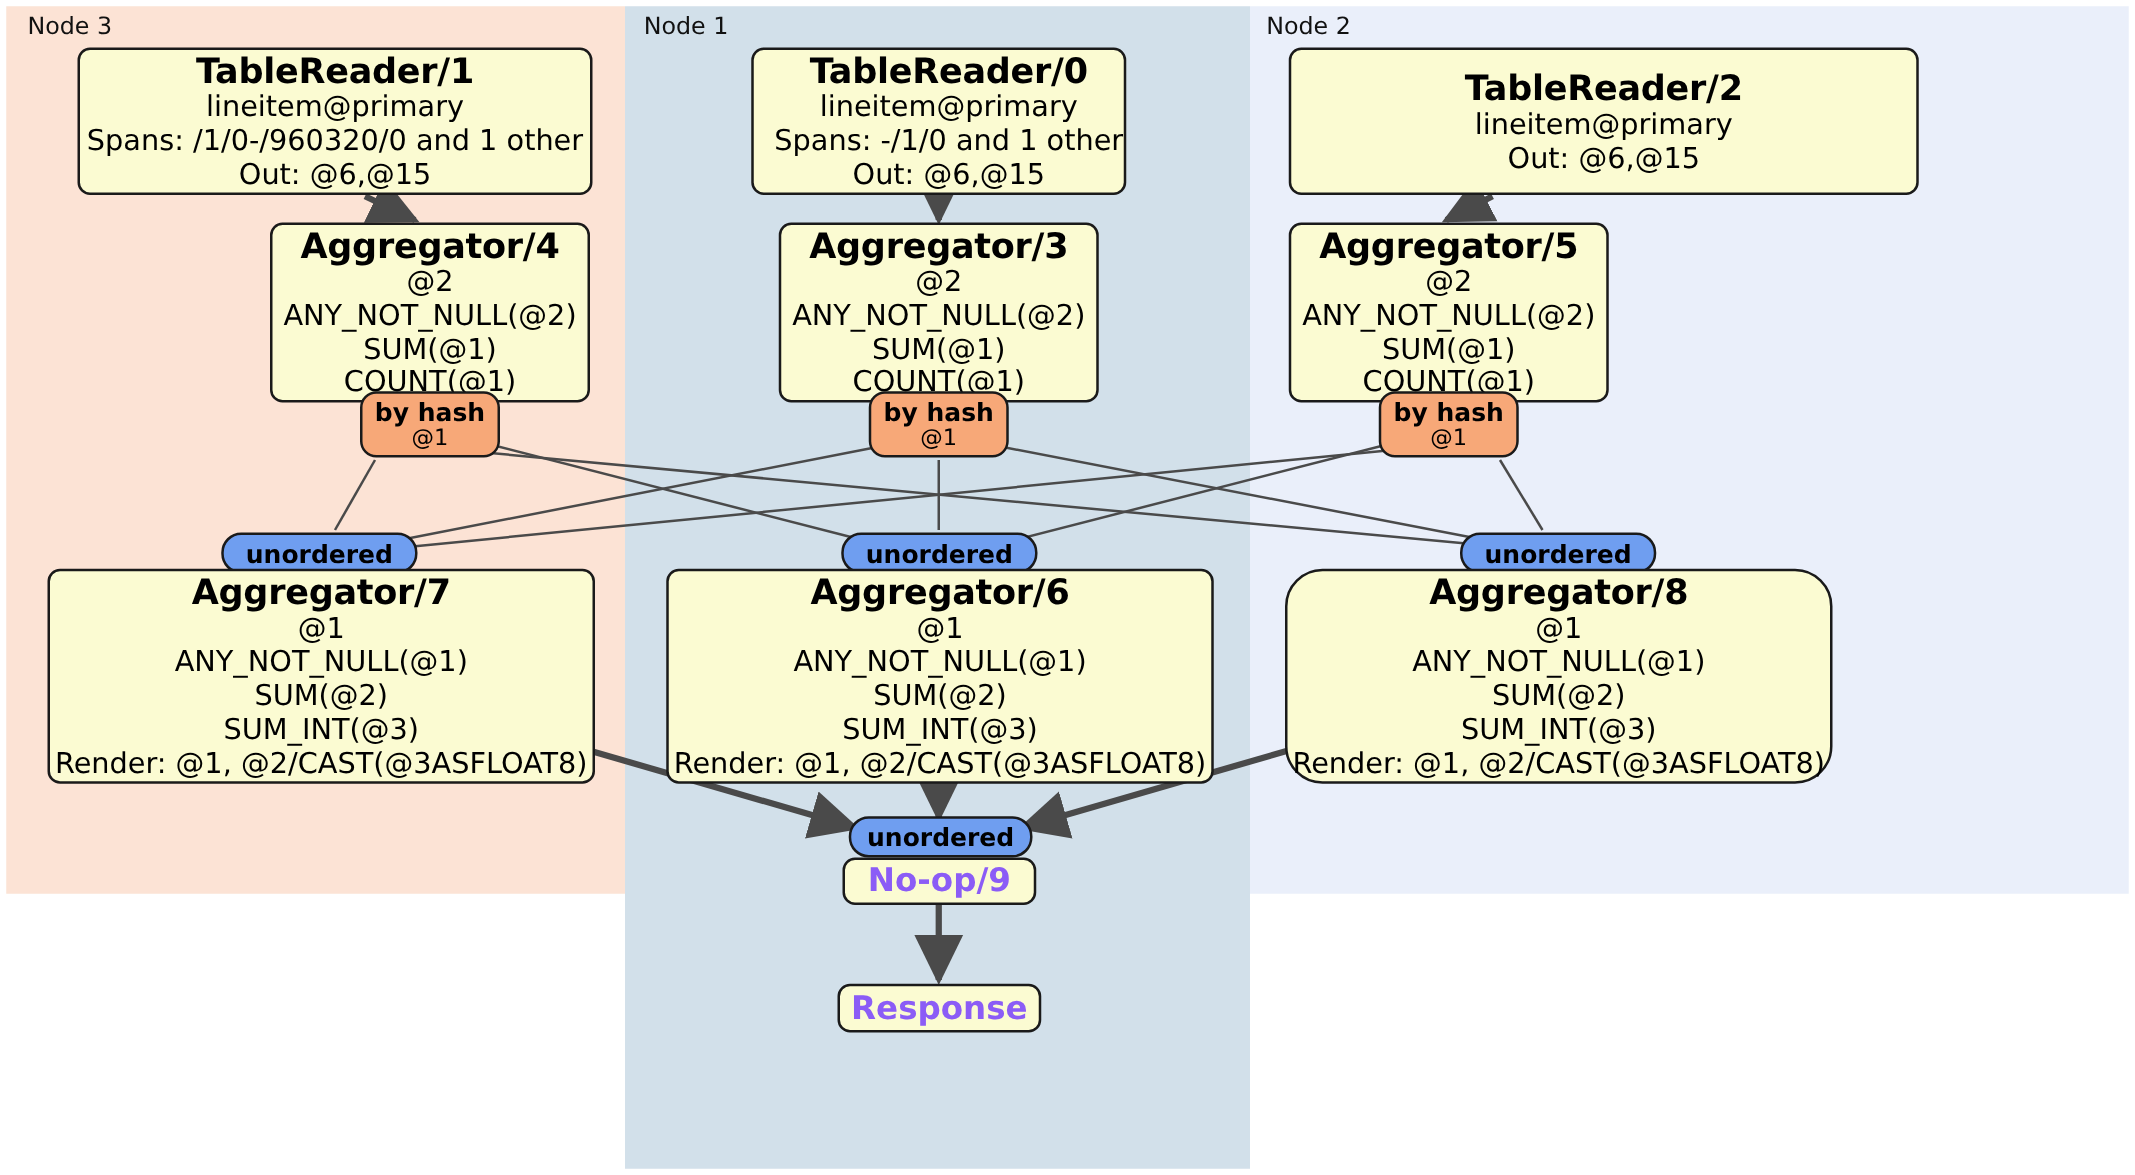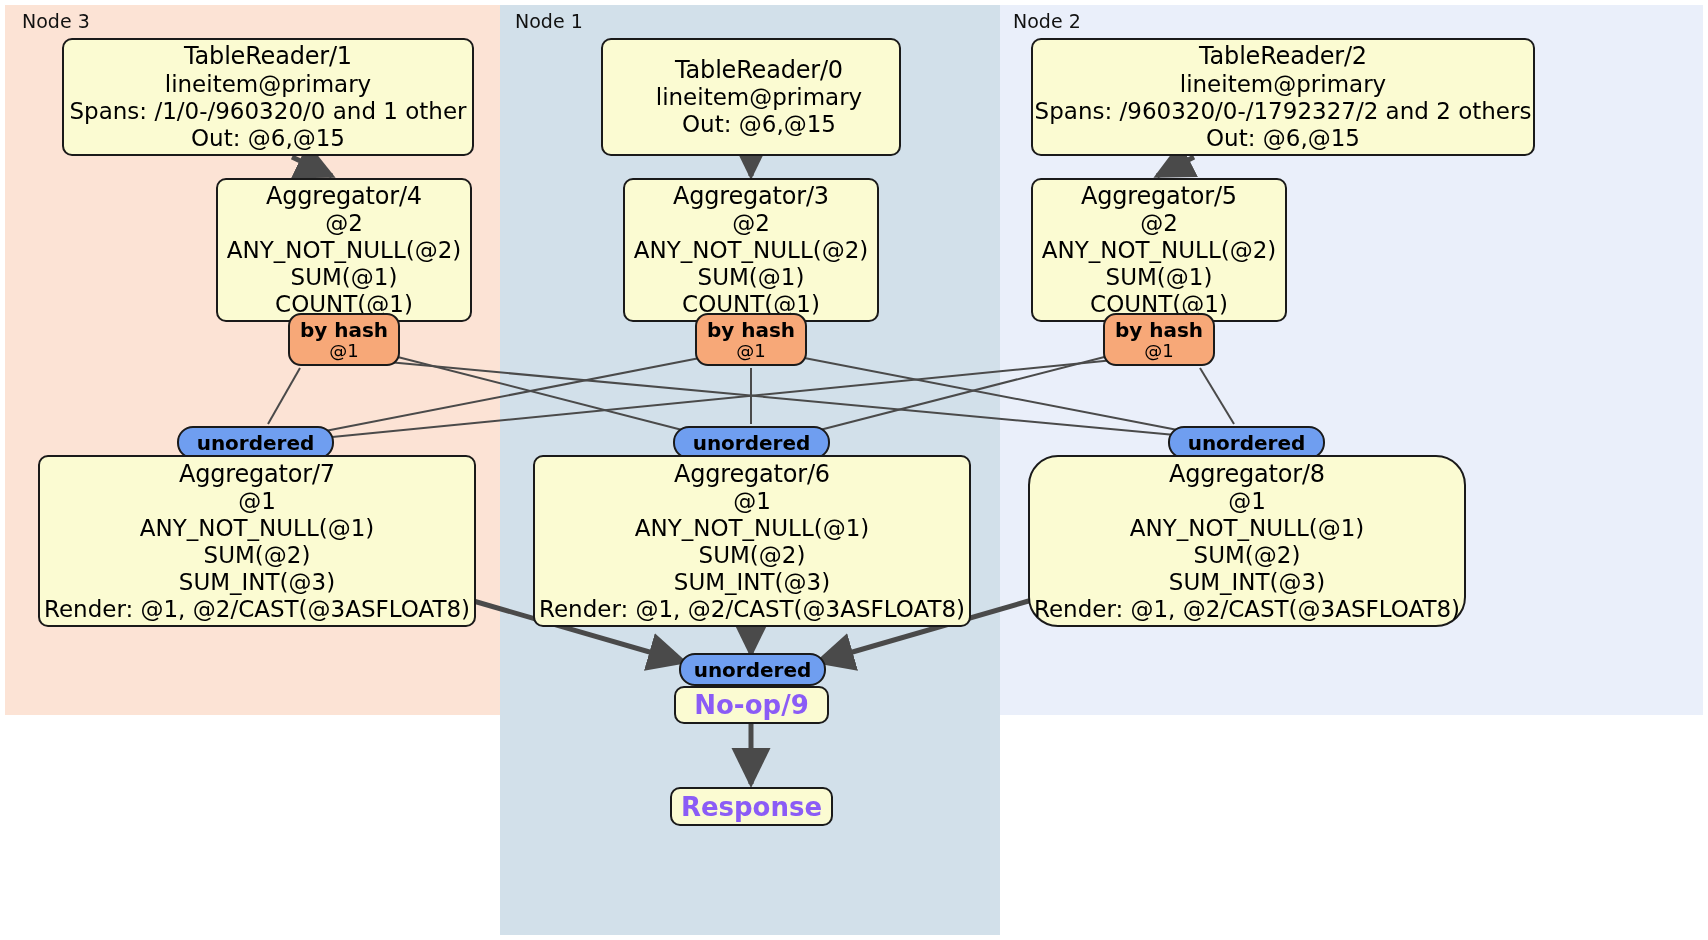--- a/index.html
+++ b/index.html
@@ -12,21 +12,21 @@
   .panel-label{position:absolute;font-size:19px;color:#111;white-space:nowrap;}
 
   
   #edges{position:absolute;left:0;top:0;width:1708px;height:940px;}
 
   
   .pbox{position:absolute;box-sizing:border-box;background:#fbfbd2;
         border:2.5px solid #1a1a1a;border-radius:10px;
         display:flex;flex-direction:column;align-items:center;
         justify-content:center;text-align:center;color:#000;}
-  .pbox .ttl{font-weight:normal;font-size:24px;line-height:1.18;letter-spacing:-.2px;}
+  .pbox .ttl{font-weight:bold;font-size:28px;line-height:1.18;letter-spacing:-.2px;}
   .pbox .ln{font-size:23px;line-height:1.17;white-space:nowrap;}
 
   .simplebox{position:absolute;box-sizing:border-box;background:#fbfbd2;
         border:2.5px solid #1a1a1a;border-radius:10px;
         display:flex;align-items:center;justify-content:center;
         font-weight:bold;font-size:26px;color:#8b5cf6;}
 
   
   .pill{position:absolute;box-sizing:border-box;
         display:flex;flex-direction:column;align-items:center;
@@ -93,27 +93,27 @@
   <div class="pbox" style="left:62px;top:38px;width:412px;height:118px;">
     <div class="ttl">TableReader/1</div>
     <div class="ln">lineitem@primary</div>
     <div class="ln">Spans: /1/0-/960320/0 and 1 other</div>
     <div class="ln">Out: @6,@15</div>
   </div>
 
   <div class="pbox" style="left:601px;top:38px;width:300px;height:118px;padding-left:16px;">
     <div class="ttl">TableReader/0</div>
     <div class="ln">lineitem@primary</div>
+    <div class="ln">Spans: -/1/0 and 1 other</div>
     <div class="ln">Out: @6,@15</div>
   </div>
 
   <div class="pbox" style="left:1031px;top:38px;width:504px;height:118px;">
     <div class="ttl">TableReader/2</div>
     <div class="ln">lineitem@primary</div>
-    <div class="ln">Spans: /960320/0-/1792327/2 and 2 others</div>
     <div class="ln">Out: @6,@15</div>
   </div>
 
   <div class="pbox" style="left:216px;top:178px;width:256px;height:144px;">
     <div class="ttl">Aggregator/4</div>
     <div class="ln">@2</div>
     <div class="ln">ANY_NOT_NULL(@2)</div>
     <div class="ln">SUM(@1)</div>
     <div class="ln">COUNT(@1)</div>
   </div>

